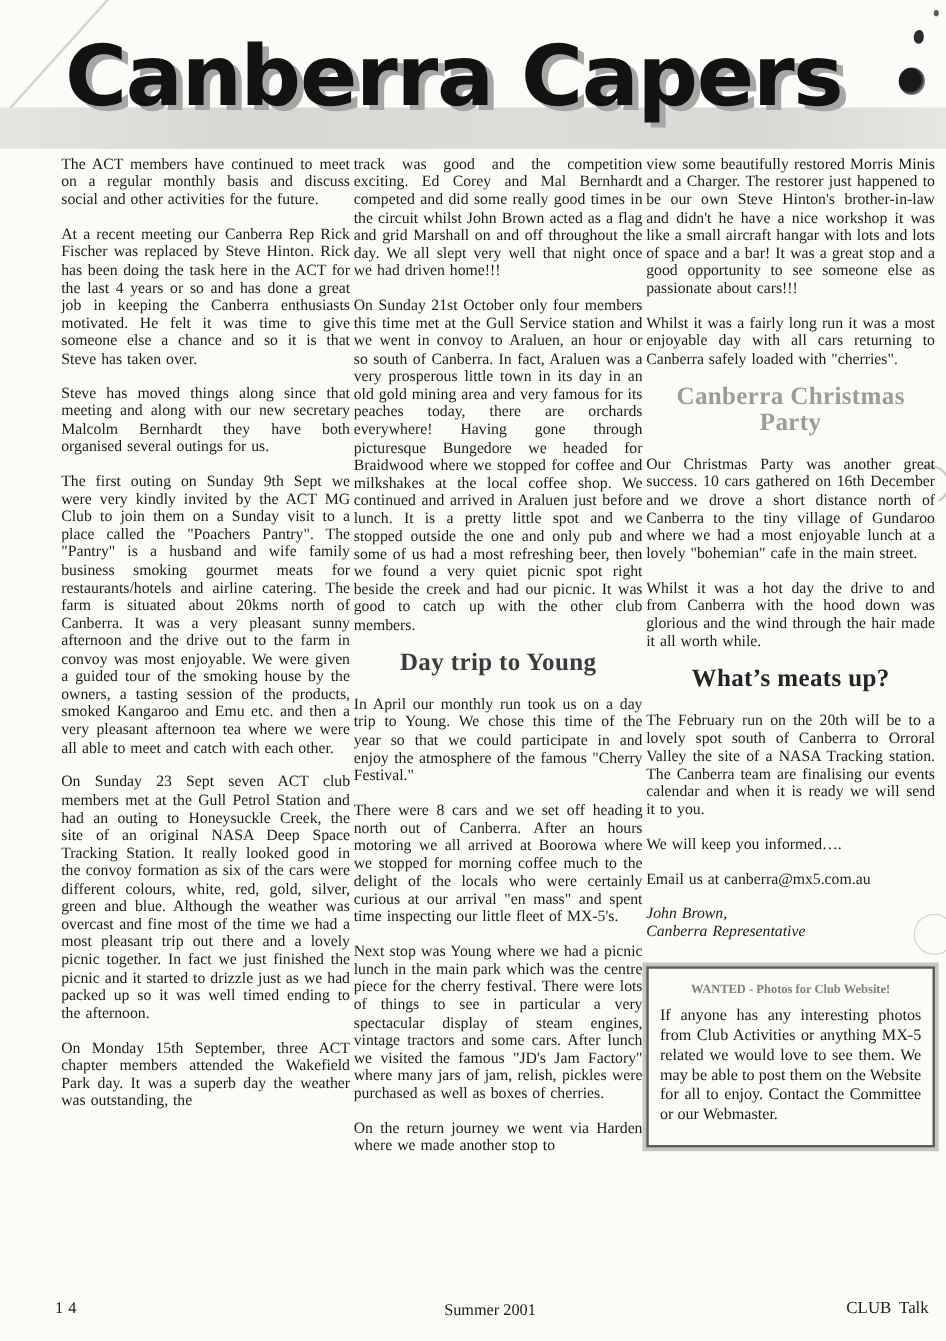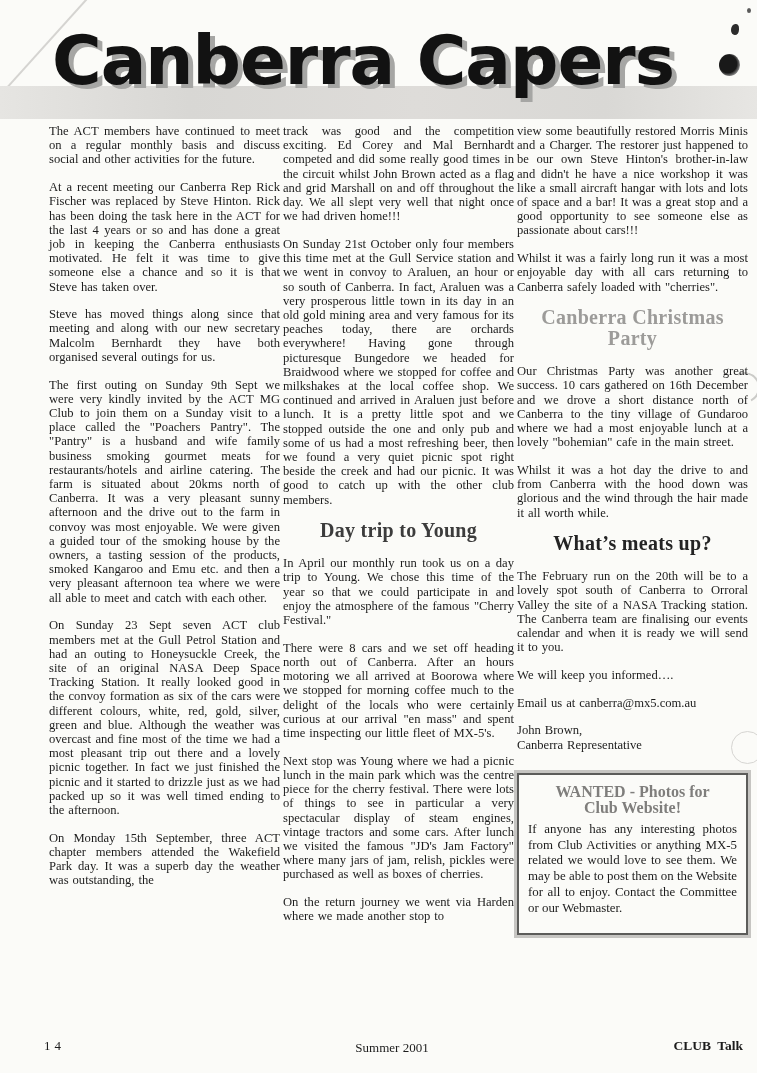--- a/index.html
+++ b/index.html
@@ -43,41 +43,41 @@
   }
   
   .column { position:absolute; top:124px; width:231px; text-align:justify; }
   .column-1 { left:49px; }
   .column-2 { left:283px; }
   .column-3 { left:517px; }
   .para {
     font-size:12.6px; line-height:14.2px; margin:0 0 13.5px 0;
     word-spacing:0.8px;
   }
-  .sig { margin-bottom:21px; }
+  .sig { font-style:italic; margin-bottom:21px; }
   .col-heading {
     font-size:20px; line-height:21px; font-weight:bold; text-align:center;
     margin:10px 0 15px 0; color:#3c3c3c; letter-spacing:0.3px;
   }
   .col-heading.muted { color:#9c9b99; }
   .col-heading.dark { color:#242424; }
   
   .wanted-box {
     margin-top:14px; border:2px solid #5c5c5a; box-shadow:0 0 0 3px #c6c5c2;
     padding:7px 9px 16px 9px; background:#fbfbf8; text-align:justify;
   }
   .wanted-title {
     color:#7f7e7c; font-weight:bold; text-align:center;
-    font-size:16px; line-height:16.5px; margin:2px 14px 5px 14px;
+    font-size:10px; line-height:16.5px; margin:2px 14px 5px 14px;
   }
   .wanted-body { font-size:12.9px; line-height:15.8px; margin:0; }
   
   .footer-page { position:absolute; left:44px; top:1038px; font-size:13px; letter-spacing:4px; }
   .footer-issue { position:absolute; left:0; top:1040px; width:784px; text-align:center; font-size:13px; }
-  .footer-pub { position:absolute; right:14px; top:1038px; font-size:13.5px; font-weight:bold; word-spacing:3px; }
+  .footer-pub { position:absolute; right:14px; top:1038px; font-size:13.5px; font-weight:normal; word-spacing:3px; }
 </style>
 </head>
 <body>
 
 <div class="diag-line"></div>
 <div class="speck speck-a"></div>
 <div class="speck speck-b"></div>
 <div class="speck speck-c"></div>
 <div class="speck speck-d"></div>
 <div class="ring-1"></div>

